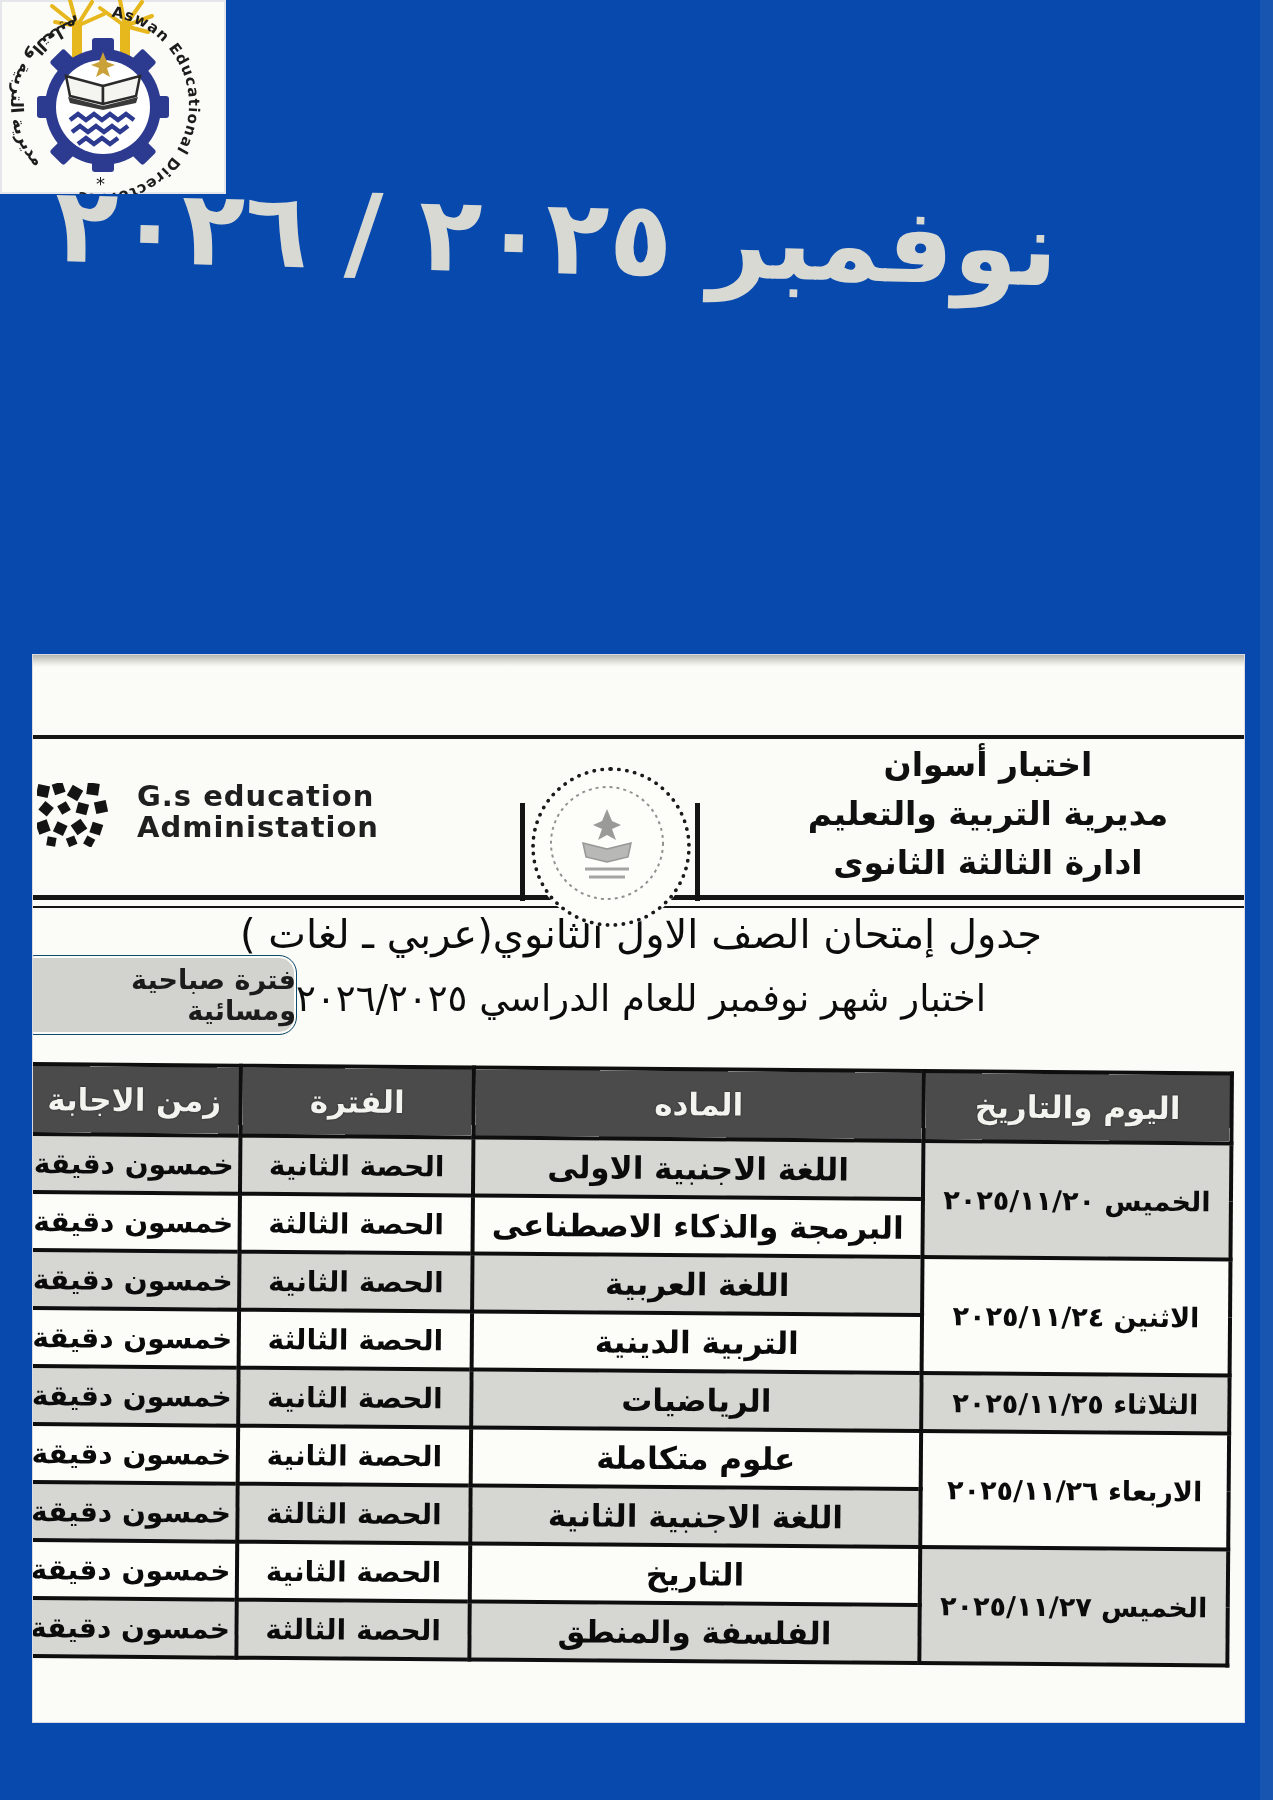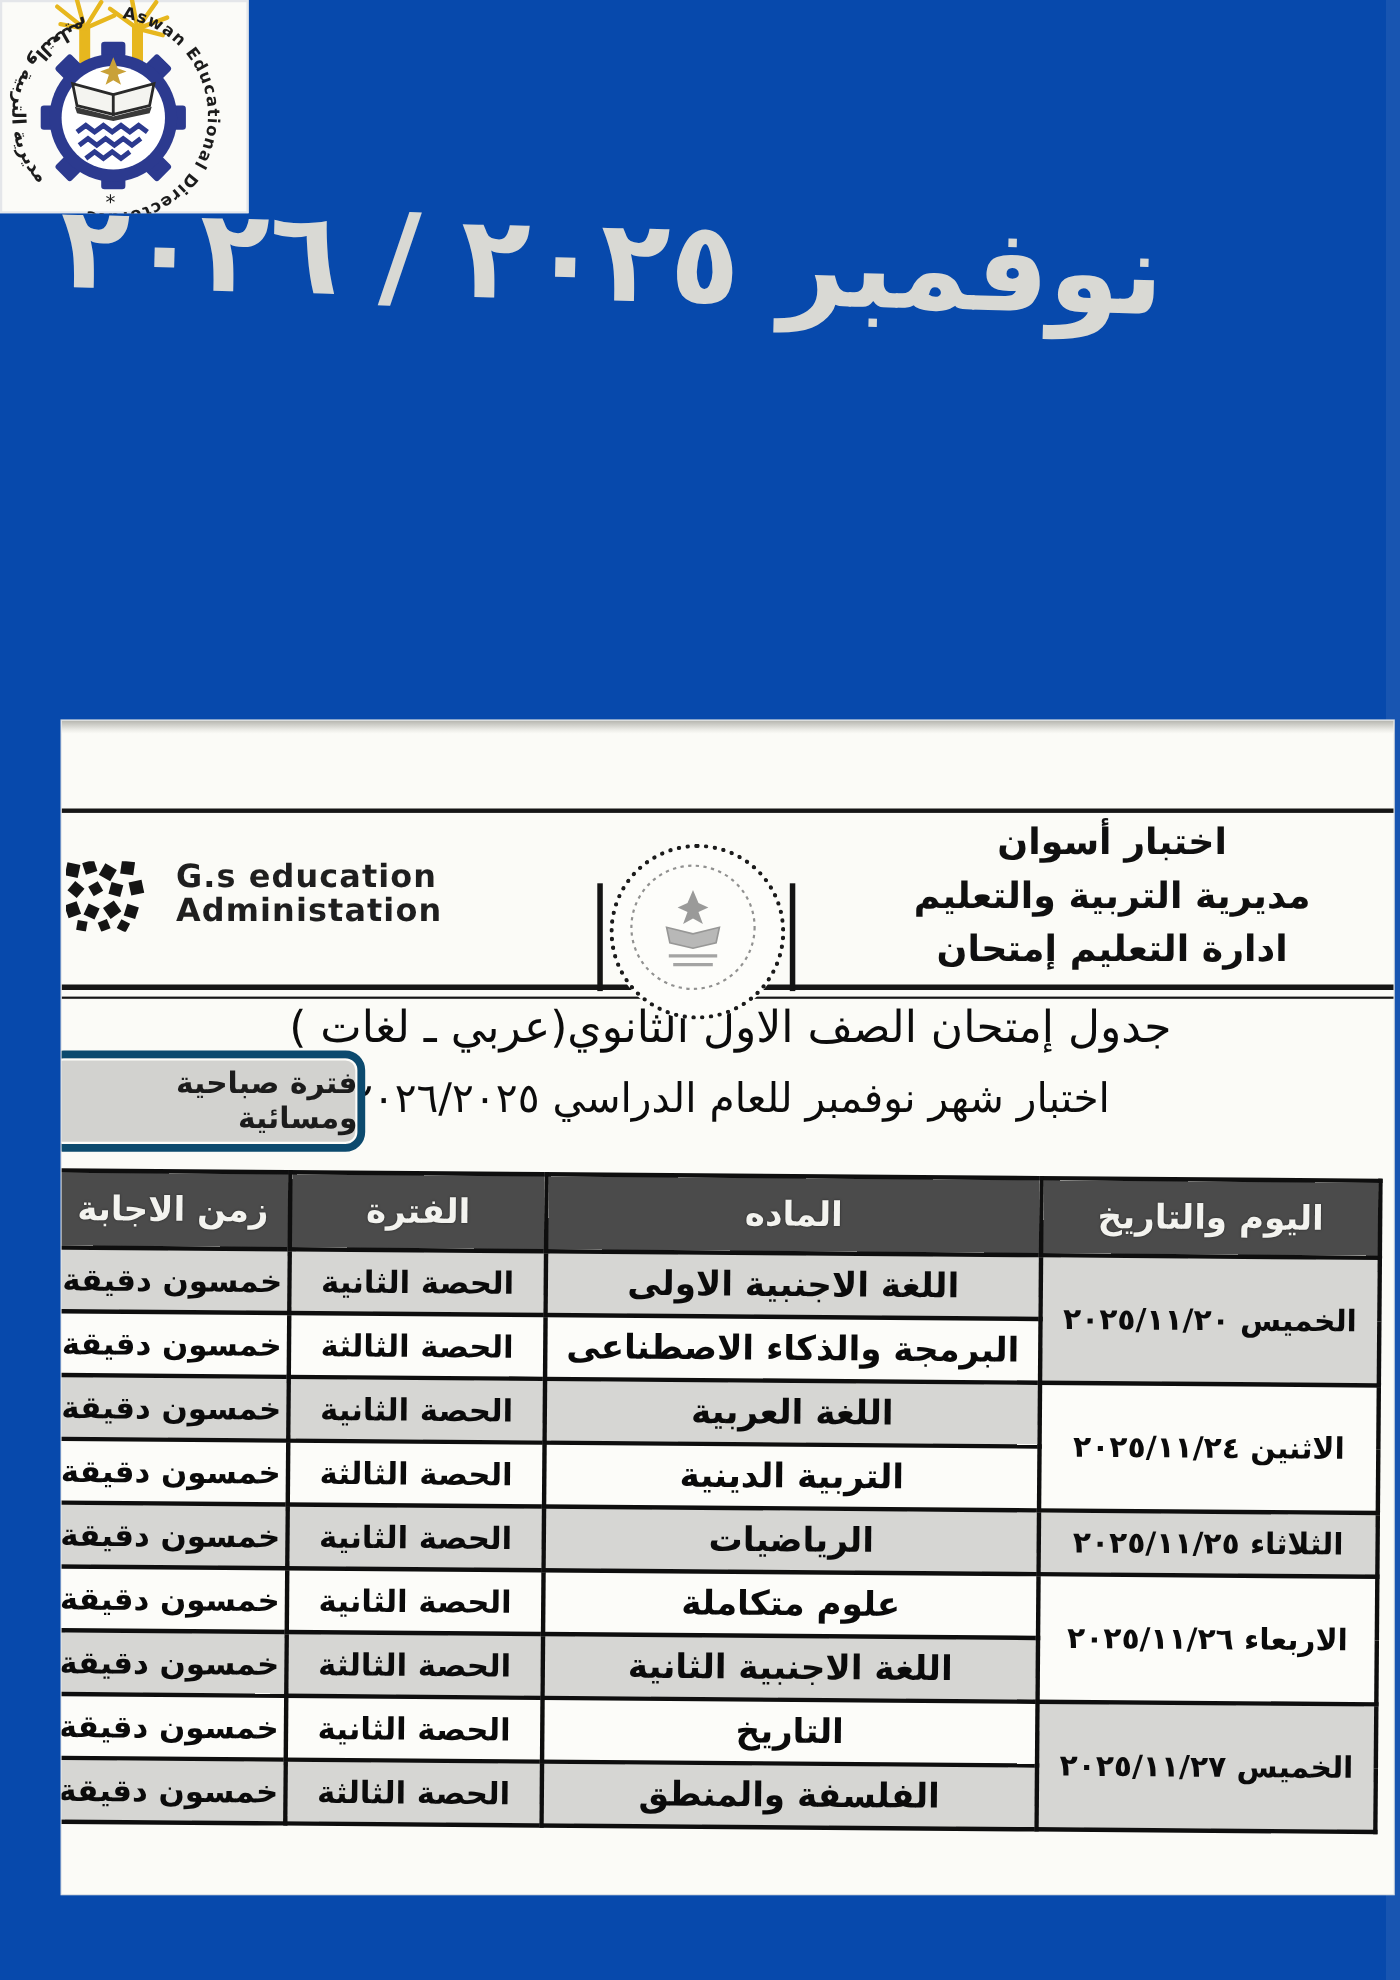--- a/index.html
+++ b/index.html
@@ -19,21 +19,20 @@
     position:absolute;left:198px;top:178px;width:860px;
     font-size:104px;font-weight:bold;color:#d9d9d4;
     text-align:center;white-space:nowrap;direction:rtl;
     transform:rotate(1.4deg);letter-spacing:1px;
   }
   
   .paper{
     position:absolute;left:33px;top:655px;width:1211px;height:1067px;
     background:#fbfbf7;overflow:hidden;
     box-shadow:0 0 0 1px #d8dce2;
-    margin-left:23px;
   }
   .paper-top-edge{position:absolute;left:0;top:0;width:1211px;height:12px;
     background:linear-gradient(#a9a9a2,#e9e9e4 70%,#fbfbf7);opacity:.85;}
   .rule{position:absolute;left:0;background:#161616;}
   .rule-top{top:80px;width:1211px;height:4px;}
   .rule-mid1{top:240px;width:1211px;height:5px;}
   .rule-mid2{top:251px;width:1211px;height:2px;}
   
   .qr-icon{position:absolute;left:4px;top:128px;width:74px;height:64px;}
   .gs-text{
@@ -57,21 +56,21 @@
   
   .doc-title{
     position:absolute;left:158px;top:256px;width:900px;
     direction:rtl;text-align:center;color:#0c0c0c;font-weight:normal;
   }
   .doc-title .t1{font-size:40px;line-height:1.15;}
   .doc-title .t2{font-size:37px;line-height:1.5;margin-top:14px;}
   
   .badge{
     position:absolute;left:-16px;top:300px;width:278px;height:78px;
-    background:#d2d2cf;border:7px solid #0c4a6e;border-radius:18px;
+    background:#d2d2cf;border:1px solid #0c4a6e;border-radius:18px;
     display:flex;align-items:center;justify-content:center;
     direction:rtl;font-size:27px;font-weight:bold;color:#1c1c1c;
     box-shadow:inset 0 0 0 2px #fdfdfa;
   }
   
   .sched{
     position:absolute;left:-7px;top:407px;
     border-collapse:collapse;table-layout:fixed;width:1204px;
     direction:rtl;transform:rotate(0.45deg);transform-origin:top left;
     font-weight:bold;color:#0b0b0b;
@@ -201,21 +200,21 @@
         <circle cx="72" cy="72" r="56" fill="none" stroke="#4a4a4a" stroke-width="2" stroke-dasharray="3 4"></circle>
         <path d="M72,38 l-5,12 -9,4 9,4 -4,11 9,-5 9,5 -4,-11 9,-4 -9,-4 z" fill="#5a5a5a"></path>
         <path d="M72,78 L48,72 L51,86 L72,91 L93,86 L96,72 Z" fill="#8b8b8b" stroke="#555" stroke-width="1.5"></path>
         <path d="M50,98 h44 M54,106 h36" stroke="#6a6a6a" stroke-width="3" fill="none"></path>
       </svg>
     </div>
 
     <div class="gov-block">
       <div>اختبار أسوان</div>
       <div>مديرية التربية والتعليم</div>
-      <div>ادارة التعليم إمتحان</div>
+      <div>ادارة الثالثة الثانوى</div>
     </div>
 
     <div class="rule rule-mid1"></div>
     <div class="rule rule-mid2"></div>
 
     <div class="doc-title">
       <div class="t1">جدول إمتحان الصف الاول الثانوي(عربي ـ لغات )</div>
       <div class="t2">اختبار شهر نوفمبر للعام الدراسي ٢٠٢٦/٢٠٢٥</div>
     </div>
 

